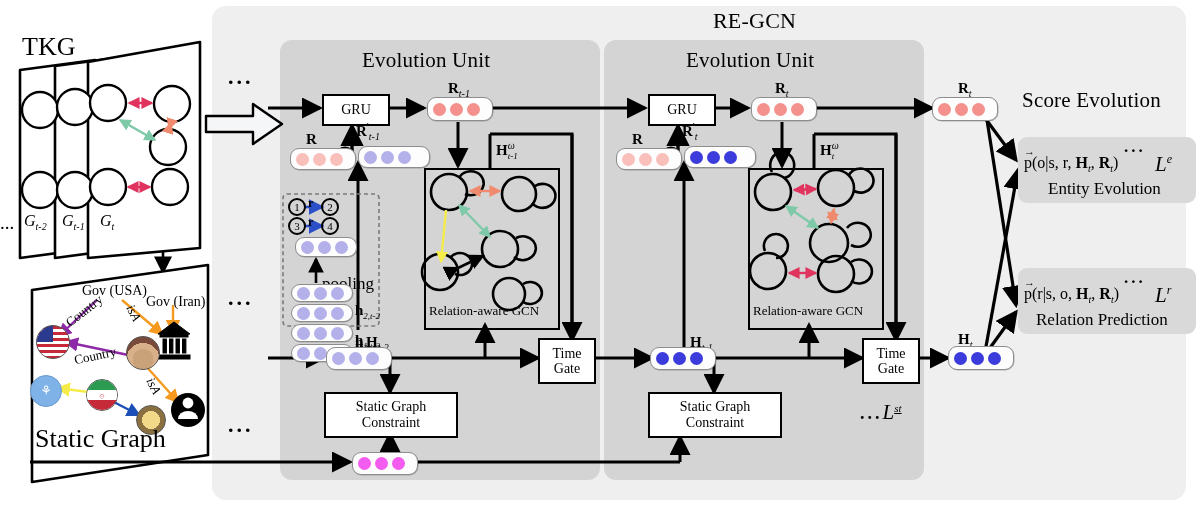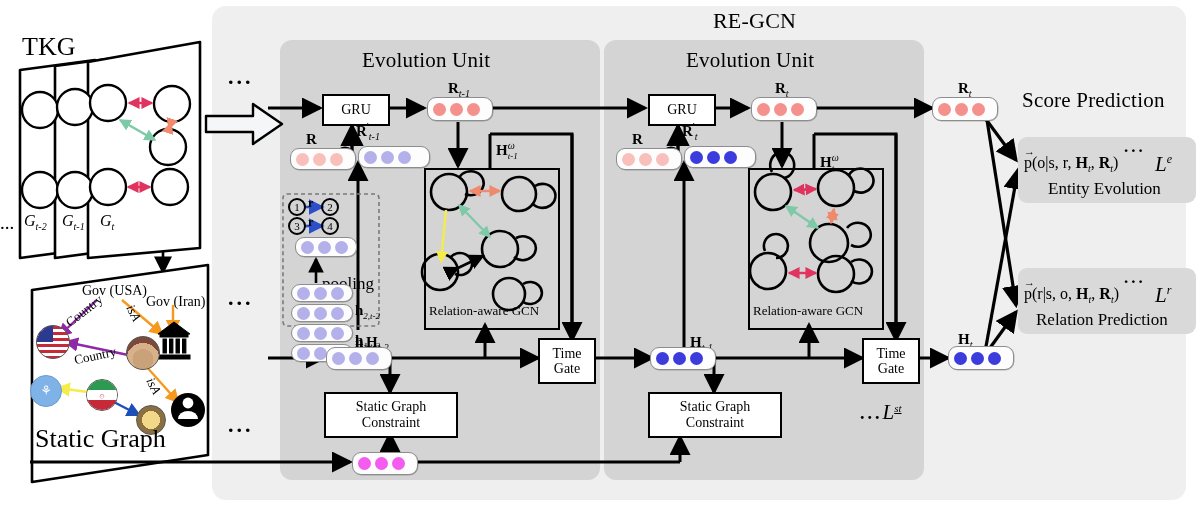--- a/index.html
+++ b/index.html
@@ -44,21 +44,21 @@
 </head>
 <body>
 
 <div class="abs" id="regcn-panel"></div>
 <div class="abs evo-unit" id="evo1"></div>
 <div class="abs evo-unit" id="evo2"></div>
 
 <div class="abs unit-title" id="regcn-title">RE-GCN</div>
 <div class="abs unit-title" style="left:362px;top:48px;">Evolution Unit</div>
 <div class="abs unit-title" style="left:686px;top:48px;">Evolution Unit</div>
-<div class="abs unit-title" id="score-title">Score Prediction</div>
+<div class="abs unit-title" id="score-title">Score Evolution</div>
 
 <svg width="1200" height="506">
   <defs>
     <marker id="ah" markerWidth="7" markerHeight="7" refX="6" refY="3.5" orient="auto">
       <path d="M0,0 L7,3.5 L0,7 z" fill="#000"></path>
     </marker>
     <marker id="ahs" markerWidth="6" markerHeight="6" refX="5.2" refY="3" orient="auto">
       <path d="M0,0 L6,3 L0,6 z" fill="#000"></path>
     </marker>
     <marker id="ah-cr" markerWidth="5" markerHeight="5" refX="4.4" refY="2.5" orient="auto">
@@ -456,21 +456,21 @@
   <b>R</b><sub style="font-size:10px;font-style:italic;">t</sub>
 </div>
 <div class="vec" style="left:751px;top:97px;width:66px;height:24px;">
   <span class="dot red"></span>
   <span class="dot red"></span>
   <span class="dot red"></span>
 </div>
 
 <div class="abs wbox" style="left:748px;top:168px;width:132px;height:158px;background:transparent;"></div>
 <div class="abs" style="left:753px;top:303px;font-size:13px;">Relation-aware GCN</div>
-<div class="abs math" style="left:820px;top:152px;">
+<div class="abs math" style="left:820px;top:140px;">
   <b>H</b><sup style="font-size:10px;font-style:italic;">ω</sup><sub style="font-size:9px;font-style:italic;margin-left:-7px;">t</sub>
 </div>
 
 <div class="abs math" style="left:690px;top:334px;">
   <b>H</b><sub style="font-size:10px;font-style:italic;">t-1</sub>
 </div>
 <div class="vec" style="left:650px;top:347px;width:66px;height:23px;">
   <span class="dot blue-s"></span>
   <span class="dot blue-s"></span>
   <span class="dot blue-s"></span>

